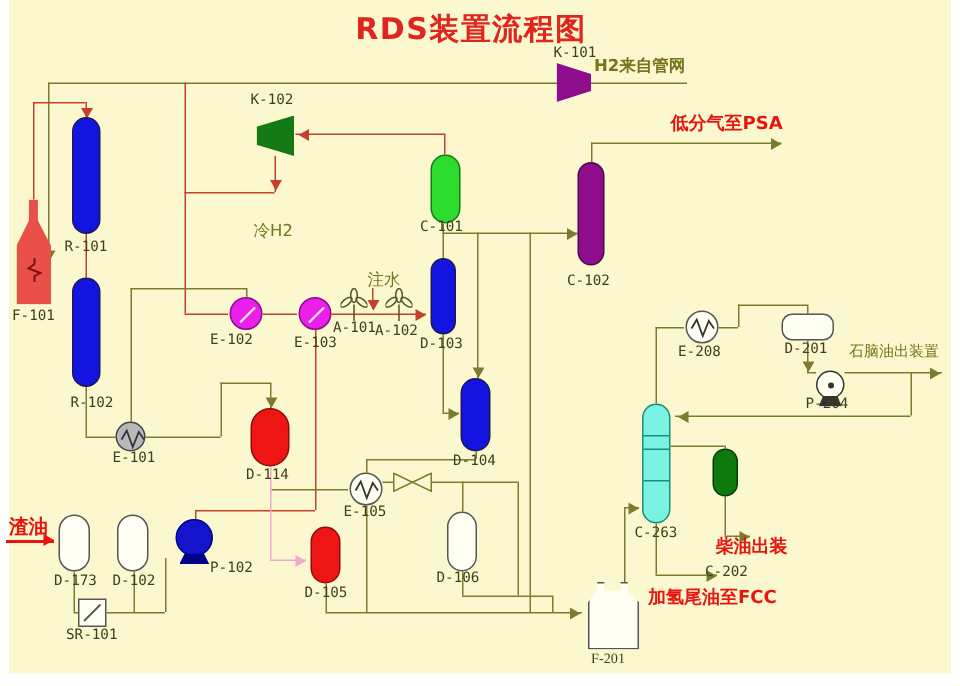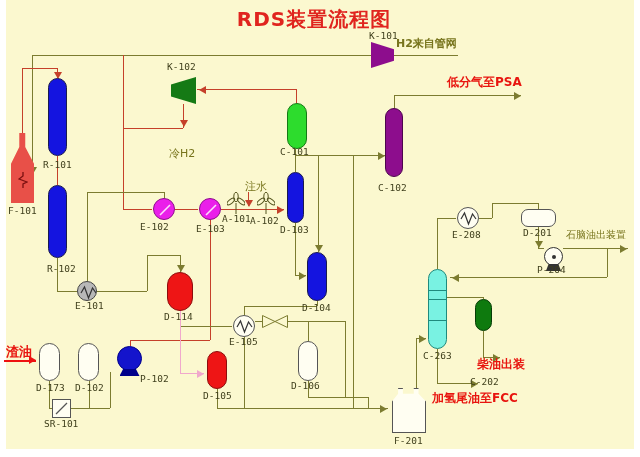--- a/index.html
+++ b/index.html
@@ -222,21 +222,21 @@
       <div style="left: 117px; top: 346px; width: 25px; height: 25px; position: absolute; background: rgb(20, 20, 204); border: 1px solid rgb(0, 0, 139); border-radius: 50%; box-sizing: border-box;"></div>
       <div style="left: 119.5px; top: 369px; width: 20px; height: 7px; background: rgb(0, 0, 139); position: absolute; clip-path: polygon(18% 0px, 82% 0px, 100% 100%, 0px 100%);"></div>
       <div class="tag" style="left: 112px; top: 374px; position: absolute; margin-left: 28px;">P-102</div>
       <div style="left: 52px; top: 399px; width: 19px; height: 19px; position: absolute; background: rgb(255, 254, 242); border: 1px solid rgb(85, 85, 85); box-sizing: border-box;">
         <svg width="17" height="17" viewBox="0 0 17 17">
           <line x1="3" y1="14" x2="14" y2="3" stroke="#555" stroke-width="1.2"></line>
         </svg>
       </div>
       <div class="tag" style="left: 44px; top: 419px; position: absolute;">SR-101</div>
       <div style="left: 392px; top: 388px; width: 34px; height: 45px; position: absolute; background: rgb(255, 254, 242); border: 1px solid rgb(85, 85, 85); box-sizing: border-box; clip-path: polygon(18% 0px, 32% 0px, 32% 13%, 64% 13%, 64% 0px, 78% 0px, 78% 13%, 100% 30%, 100% 100%, 0px 100%, 0px 30%, 18% 13%);"></div>
-      <div class="tag" style="left: 394px; top: 436px; position: absolute;">F-201</div>
+      <div class="tag" style="left: 394px; top: 436px; position: absolute; font-family: Liberation Serif, serif;">F-201</div>
       <div class="stream" style="left: 6px; top: 345px; position: absolute; color: rgb(232, 21, 15); font-size: 13px; font-weight: bold;">渣油</div>
       <div class="stream" style="left: 396px; top: 38px; position: absolute; color: rgb(119, 116, 28); font-size: 11px; font-weight: bold;">H2来自管网</div>
       <div class="stream" style="left: 447px; top: 76px; position: absolute; color: rgb(232, 21, 15); font-size: 12px; font-weight: bold;">低分气至PSA</div>
       <div class="stream" style="left: 169px; top: 148px; position: absolute; color: rgb(119, 116, 28); font-size: 11px; font-weight: normal;">冷H2</div>
       <div class="stream" style="left: 245px; top: 181px; position: absolute; color: rgb(119, 116, 28); font-size: 11px; font-weight: normal;">注水</div>
       <div class="stream" style="left: 566px; top: 230px; position: absolute; color: rgb(119, 116, 28); font-size: 10px; font-weight: normal;">石脑油出装置</div>
       <div class="stream" style="left: 477px; top: 358px; position: absolute; color: rgb(232, 21, 15); font-size: 12px; font-weight: bold;">柴油出装</div>
       <div class="stream" style="left: 432px; top: 392px; position: absolute; color: rgb(232, 21, 15); font-size: 12px; font-weight: bold;">加氢尾油至FCC</div>
     </div>
 </div>

